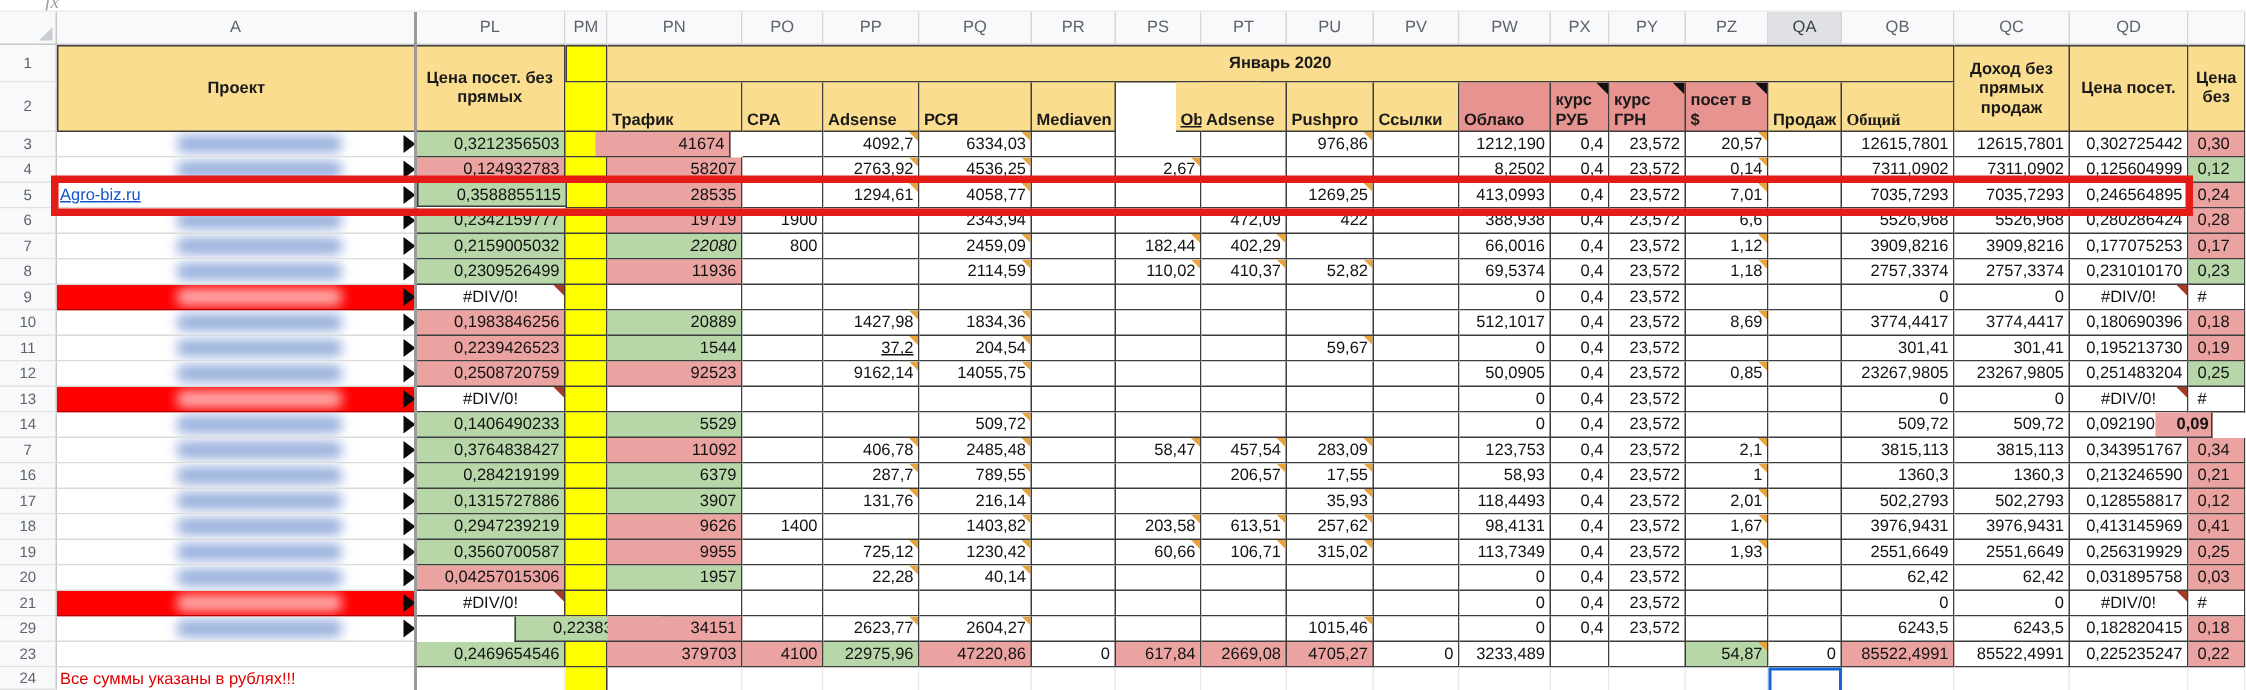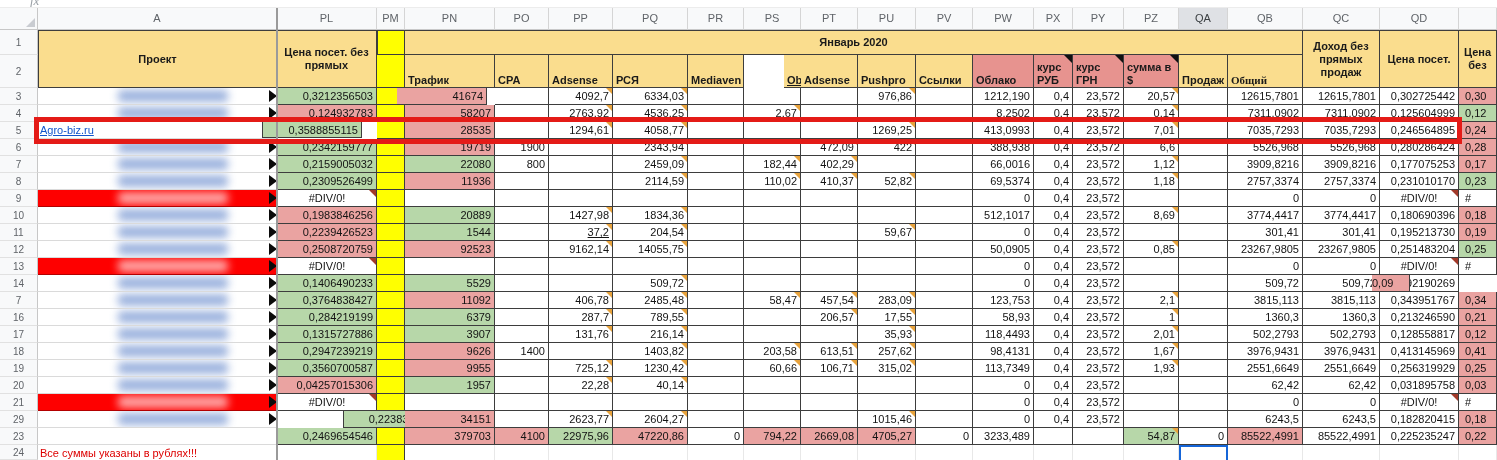--- a/index.html
+++ b/index.html
@@ -152,21 +152,21 @@
       </div>
       <div class="abs cell hdr bg-p" style="left: 1034px; top: 55px; width: 39px; height: 33px; white-space: normal;">
         <span style="width: 100%;">курс РУБ</span>
         <span class="tri-k"></span>
       </div>
       <div class="abs cell hdr bg-p" style="left: 1073px; top: 55px; width: 51px; height: 33px; white-space: normal;">
         <span style="width: 100%;">курс ГРН</span>
         <span class="tri-k"></span>
       </div>
       <div class="abs cell hdr bg-p" style="left: 1124px; top: 55px; width: 55px; height: 33px; white-space: normal;">
-        <span style="width: 100%;">сумма в $</span>
+        <span style="width: 100%;">посет в $</span>
         <span class="tri-k"></span>
       </div>
       <div class="abs cell hdr " style="left: 1179px; top: 55px; width: 49px; height: 33px; white-space: normal;">
         <span style="width: 100%;">Продаж</span>
       </div>
       <div class="abs cell hdr " style="left: 1228px; top: 55px; width: 75px; height: 33px; white-space: normal; font-family: Liberation Serif, serif;">
         <span style="width: 100%;">Общий</span>
       </div>
       <div class="abs cell hdr ctr" style="left: 1303px; top: 30px; width: 77px; height: 58px; border-top: 1px solid rgb(61, 61, 61); white-space: normal;">
         <span style="width: 100%;">Доход без прямых продаж</span>
@@ -220,21 +220,21 @@
       <div class="abs cell" style="left: 1034px; top: 105px; width: 39px; height: 17px;">0,4</div>
       <div class="abs cell" style="left: 1073px; top: 105px; width: 51px; height: 17px;">23,572</div>
       <div class="abs cell" style="left: 1124px; top: 105px; width: 55px; height: 17px;">0,14<span class="tri-o"></span></div>
       <div class="abs cell" style="left: 1179px; top: 105px; width: 49px; height: 17px;"></div>
       <div class="abs cell" style="left: 1228px; top: 105px; width: 75px; height: 17px;">7311,0902</div>
       <div class="abs cell" style="left: 1303px; top: 105px; width: 77px; height: 17px;">7311,0902</div>
       <div class="abs cell" style="left: 1380px; top: 105px; width: 79px; height: 17px;">0,125604999</div>
       <div class="abs cell bg-g" style="left: 1459px; top: 105px; width: 38px; height: 17px; text-align: left; padding-left: 6px;">0,12</div>
       <div class="abs acell" style="left: 38px; top: 122px; width: 239px; height: 17px;"><span class="alink">Agro-biz.ru</span><span class="clipmark"></span></div>
       <div class="abs cell bg-y" style="left: 377px; top: 122px; width: 28px; height: 17px;"></div>
-      <div class="abs cell bg-g first" style="left: 262px; top: 122px; width: 100px; height: 16px;">0,3588855115</div>
+      <div class="abs cell bg-g first" style="left: 278px; top: 122px; width: 100px; height: 16px;">0,3588855115</div>
       <div class="abs cell bg-p" style="left: 405px; top: 122px; width: 90px; height: 17px;">28535</div>
       <div class="abs cell" style="left: 495px; top: 122px; width: 54px; height: 17px;"></div>
       <div class="abs cell" style="left: 549px; top: 122px; width: 64px; height: 17px;">1294,61<span class="tri-o"></span></div>
       <div class="abs cell" style="left: 613px; top: 122px; width: 75px; height: 17px;">4058,77<span class="tri-o"></span></div>
       <div class="abs cell" style="left: 688px; top: 122px; width: 56px; height: 17px;"></div>
       <div class="abs cell" style="left: 744px; top: 122px; width: 57px; height: 17px;"></div>
       <div class="abs cell" style="left: 801px; top: 122px; width: 57px; height: 17px;"></div>
       <div class="abs cell" style="left: 858px; top: 122px; width: 58px; height: 17px;">1269,25<span class="tri-o"></span></div>
       <div class="abs cell" style="left: 916px; top: 122px; width: 57px; height: 17px;"></div>
       <div class="abs cell" style="left: 973px; top: 122px; width: 61px; height: 17px;">413,0993</div>
@@ -269,21 +269,21 @@
       <div class="abs cell" style="left: 1228px; top: 139px; width: 75px; height: 17px;">5526,968</div>
       <div class="abs cell" style="left: 1303px; top: 139px; width: 77px; height: 17px;">5526,968</div>
       <div class="abs cell" style="left: 1380px; top: 139px; width: 79px; height: 17px;">0,280286424</div>
       <div class="abs cell bg-p" style="left: 1459px; top: 139px; width: 38px; height: 17px; text-align: left; padding-left: 6px;">0,28</div>
       <div class="abs acell" style="left: 38px; top: 156px; width: 239px; height: 17px;">
         <span class="smudge"></span>
         <span class="clipmark"></span>
       </div>
       <div class="abs cell bg-y" style="left: 377px; top: 156px; width: 28px; height: 17px;"></div>
       <div class="abs cell bg-g first" style="left: 277px; top: 156px; width: 100px; height: 17px;">0,2159005032</div>
-      <div class="abs cell bg-g" style="left: 405px; top: 156px; width: 90px; height: 17px;">22080</div>
+      <div class="abs cell bg-g" style="left: 405px; top: 156px; width: 90px; height: 17px; font-style: italic;">22080</div>
       <div class="abs cell" style="left: 495px; top: 156px; width: 54px; height: 17px; text-align: right;">800</div>
       <div class="abs cell" style="left: 549px; top: 156px; width: 64px; height: 17px;"></div>
       <div class="abs cell" style="left: 613px; top: 156px; width: 75px; height: 17px;">2459,09<span class="tri-o"></span></div>
       <div class="abs cell" style="left: 688px; top: 156px; width: 56px; height: 17px;"></div>
       <div class="abs cell" style="left: 744px; top: 156px; width: 57px; height: 17px;">182,44<span class="tri-o"></span></div>
       <div class="abs cell" style="left: 801px; top: 156px; width: 57px; height: 17px;">402,29<span class="tri-o"></span></div>
       <div class="abs cell" style="left: 858px; top: 156px; width: 58px; height: 17px;"></div>
       <div class="abs cell" style="left: 916px; top: 156px; width: 57px; height: 17px;"></div>
       <div class="abs cell" style="left: 973px; top: 156px; width: 61px; height: 17px;">66,0016</div>
       <div class="abs cell" style="left: 1034px; top: 156px; width: 39px; height: 17px;">0,4</div>
@@ -454,21 +454,21 @@
       <div class="abs cell" style="left: 858px; top: 275px; width: 58px; height: 17px;"></div>
       <div class="abs cell" style="left: 916px; top: 275px; width: 57px; height: 17px;"></div>
       <div class="abs cell" style="left: 973px; top: 275px; width: 61px; height: 17px;">0</div>
       <div class="abs cell" style="left: 1034px; top: 275px; width: 39px; height: 17px;">0,4</div>
       <div class="abs cell" style="left: 1073px; top: 275px; width: 51px; height: 17px;">23,572</div>
       <div class="abs cell" style="left: 1124px; top: 275px; width: 55px; height: 17px;"></div>
       <div class="abs cell" style="left: 1179px; top: 275px; width: 49px; height: 17px;"></div>
       <div class="abs cell" style="left: 1228px; top: 275px; width: 75px; height: 17px;">509,72</div>
       <div class="abs cell" style="left: 1303px; top: 275px; width: 77px; height: 17px;">509,72</div>
       <div class="abs cell" style="left: 1380px; top: 275px; width: 79px; height: 17px;">0,092190269</div>
-      <div class="abs cell bg-p" style="left: 1372px; top: 275px; width: 38px; height: 17px; text-align: left; padding-left: 0;">0,09</div>
+      <div class="abs cell bg-p" style="left: 1437px; top: 275px; width: 38px; height: 17px; text-align: left; padding-left: 14px; font-weight: bold;">0,09</div>
       <div class="abs acell" style="left: 38px; top: 292px; width: 239px; height: 17px;">
         <span class="smudge"></span>
         <span class="clipmark"></span>
       </div>
       <div class="abs cell bg-y" style="left: 377px; top: 292px; width: 28px; height: 17px;"></div>
       <div class="abs cell bg-g first" style="left: 277px; top: 292px; width: 100px; height: 17px;">0,3764838427</div>
       <div class="abs cell bg-p" style="left: 405px; top: 292px; width: 90px; height: 17px;">11092</div>
       <div class="abs cell" style="left: 495px; top: 292px; width: 54px; height: 17px;"></div>
       <div class="abs cell" style="left: 549px; top: 292px; width: 64px; height: 17px;">406,78<span class="tri-o"></span></div>
       <div class="abs cell" style="left: 613px; top: 292px; width: 75px; height: 17px;">2485,48<span class="tri-o"></span></div>
@@ -655,21 +655,21 @@
       <div class="abs cell" style="left: 1380px; top: 411px; width: 79px; height: 17px;">0,182820415</div>
       <div class="abs cell bg-p" style="left: 1459px; top: 411px; width: 38px; height: 17px; text-align: left; padding-left: 6px;">0,18</div>
       <div class="abs acell" style="left: 38px; top: 428px; width: 239px; height: 17px;"></div>
       <div class="abs cell bg-y" style="left: 377px; top: 428px; width: 28px; height: 17px;"></div>
       <div class="abs cell bg-g first" style="left: 277px; top: 428px; width: 100px; height: 17px;">0,2469654546</div>
       <div class="abs cell bg-p" style="left: 405px; top: 428px; width: 90px; height: 17px;">379703</div>
       <div class="abs cell bg-p" style="left: 495px; top: 428px; width: 54px; height: 17px;">4100</div>
       <div class="abs cell bg-g" style="left: 549px; top: 428px; width: 64px; height: 17px;">22975,96</div>
       <div class="abs cell bg-p" style="left: 613px; top: 428px; width: 75px; height: 17px;">47220,86</div>
       <div class="abs cell" style="left: 688px; top: 428px; width: 56px; height: 17px;">0</div>
-      <div class="abs cell bg-p" style="left: 744px; top: 428px; width: 57px; height: 17px;">794,22</div>
+      <div class="abs cell bg-p" style="left: 744px; top: 428px; width: 57px; height: 17px;">617,84</div>
       <div class="abs cell bg-p" style="left: 801px; top: 428px; width: 57px; height: 17px;">2669,08</div>
       <div class="abs cell bg-p" style="left: 858px; top: 428px; width: 58px; height: 17px;">4705,27</div>
       <div class="abs cell" style="left: 916px; top: 428px; width: 57px; height: 17px;">0</div>
       <div class="abs cell" style="left: 973px; top: 428px; width: 61px; height: 17px;">3233,489</div>
       <div class="abs cell" style="left: 1034px; top: 428px; width: 39px; height: 17px;"></div>
       <div class="abs cell" style="left: 1073px; top: 428px; width: 51px; height: 17px;"></div>
       <div class="abs cell bg-g" style="left: 1124px; top: 428px; width: 55px; height: 17px;">54,87<span class="tri-o"></span></div>
       <div class="abs cell" style="left: 1179px; top: 428px; width: 49px; height: 17px;">0</div>
       <div class="abs cell bg-p" style="left: 1228px; top: 428px; width: 75px; height: 17px;">85522,4991</div>
       <div class="abs cell" style="left: 1303px; top: 428px; width: 77px; height: 17px;">85522,4991</div>

